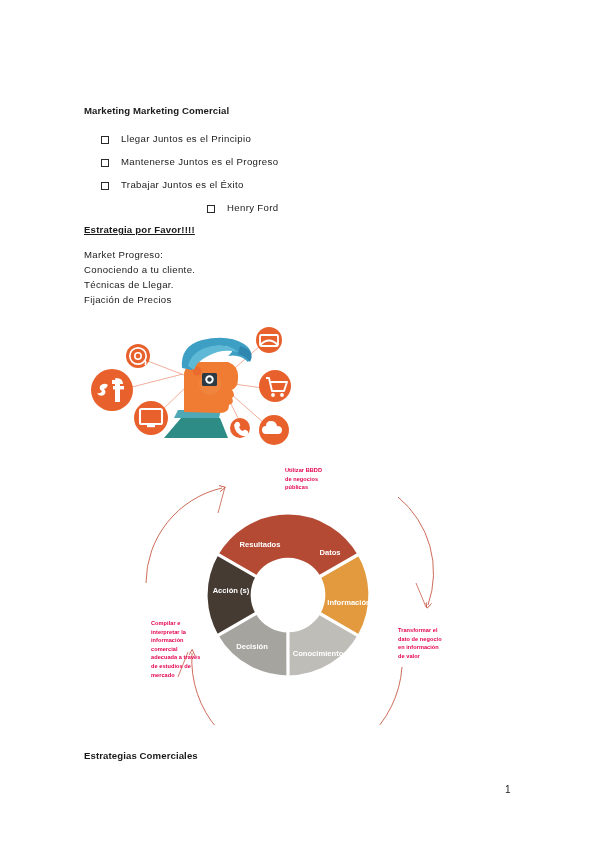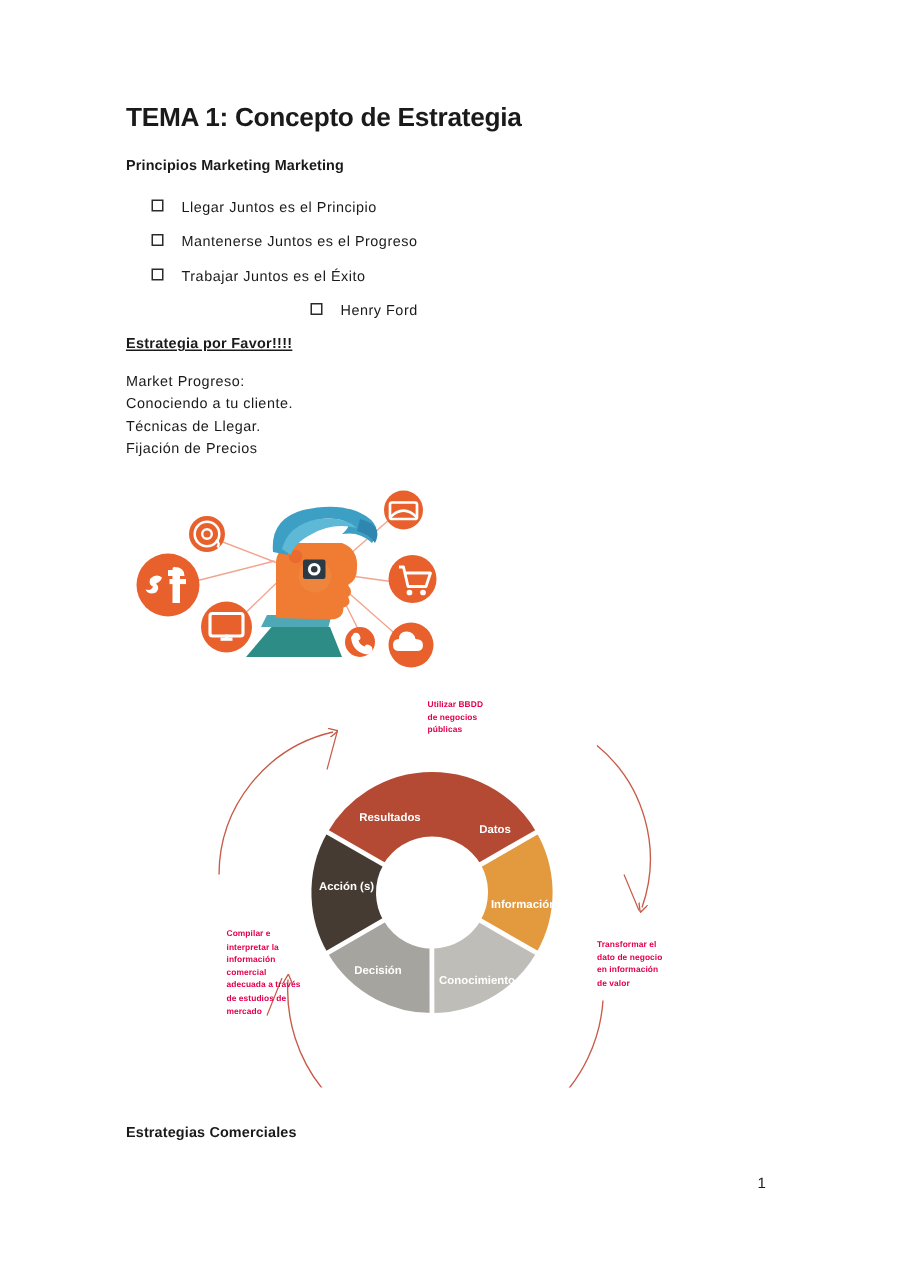--- a/index.html
+++ b/index.html
@@ -36,21 +36,21 @@
     font-weight: bold;
     color: #1a1a1a;
     letter-spacing: 0.1px;
   }
   #principios-head { top: 105px; }
   #estrategias-head { top: 750px; }
 
   .bullet-row {
     position: absolute;
     display: flex;
-    align-items: flex-start;
+    align-items: flex-end;
     gap: 12px;
     font-size: 9.6px;
     color: #1a1a1a;
     letter-spacing: 0.35px;
   }
   .chk {
     display: inline-block;
     width: 8px;
     height: 8px;
     border: 1.6px solid #2a2a2a;
@@ -126,23 +126,22 @@
   }
   #anno-top   { left: 285px; top: 466px; width: 80px; }
   #anno-right { left: 398px; top: 626px; width: 76px; }
   #anno-left  { left: 151px; top: 619px; width: 72px; }
 </style>
 </head>
 <body>
 
 <div id="page">
 
-  <div class="doc-title">TEMA 1: Concepto de Estrategia</div>
-
-  <div class="section-head" id="principios-head">Principios Marketing Marketing</div>
+
+  <div class="section-head" id="principios-head">Marketing Marketing Comercial</div>
 
   <div class="bullet-row" id="bullet-0">
     <span class="chk"></span>
     <span>Llegar Juntos es el Principio</span>
   </div>
   <div class="bullet-row" id="bullet-1">
     <span class="chk"></span>
     <span>Mantenerse Juntos es el Progreso</span>
   </div>
   <div class="bullet-row" id="bullet-2">

